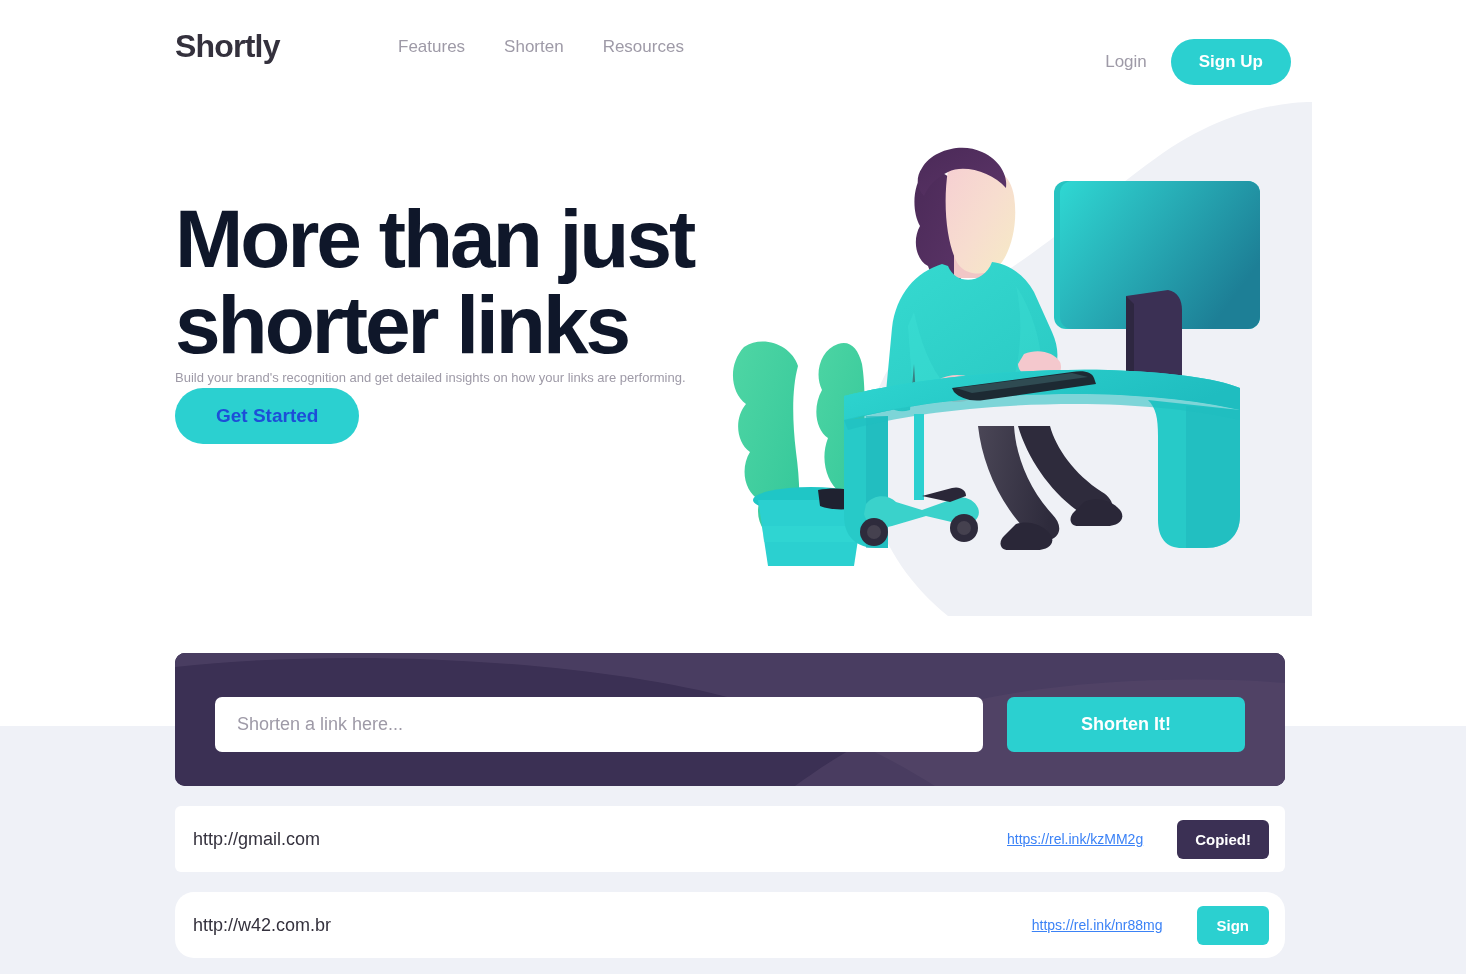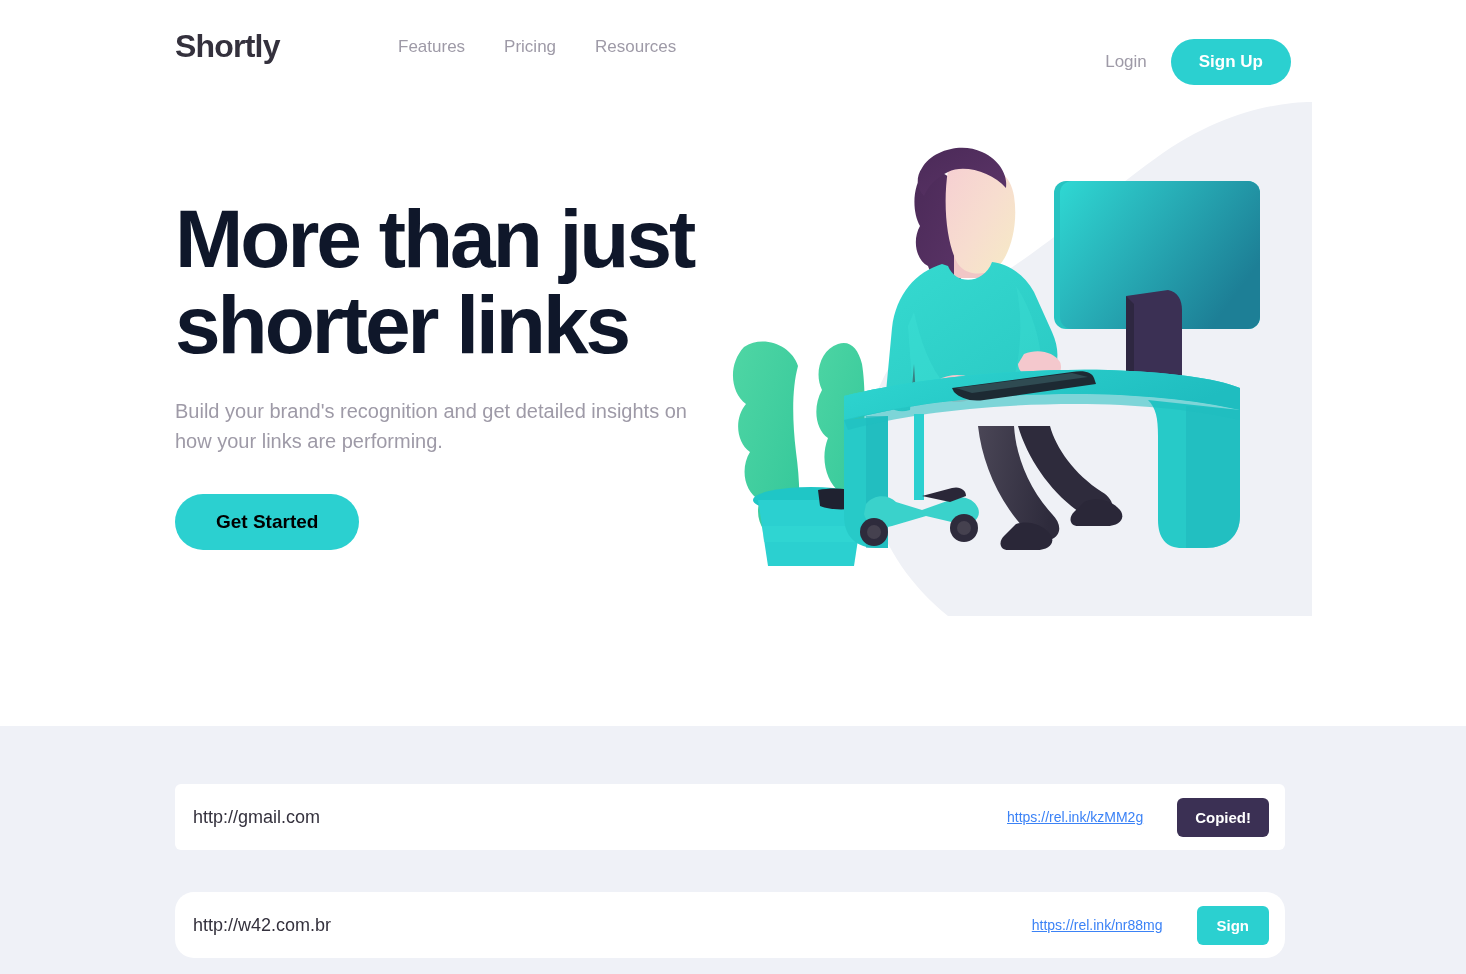--- a/index.html
+++ b/index.html
@@ -45,27 +45,25 @@
   }
 
   
   .hero { position:absolute; left:0; top:96px; width:1466px; height:560px; }
   .hero-text { position:absolute; left:175px; top:100px; width:560px; }
   h1.hero-title {
     font-size:82px; line-height:1.05; font-weight:bold;
     color:#0f172a; letter-spacing:-3px;
   }
   .hero-sub {
-    margin-top:28px;
-    font-size:20px; line-height:1.5; color:#9e9aa7;
+    font-size:13px; line-height:1.5; color:#9e9aa7;
     max-width:530px;
   }
   .get-started {
-    margin-top:38px;
-    background:#2bd0d0; color:#000000; border:none;
+    background:#2bd0d0; color:#1d4ed8; border:none;
     font-size:19px; font-weight:bold;
     padding:17px 41px; border-radius:30px; cursor:pointer;
     font-family:inherit;
   }
 
   .hero-illustration {
     position:absolute; left:716px; top:0px; width:620px; height:520px;
   }
 
   
@@ -89,21 +87,21 @@
     background:#2bd0d0; color:#ffffff;
     font-size:18px; font-weight:bold; cursor:pointer; font-family:inherit;
   }
 
   
   .result-row {
     position:absolute; left:175px; width:1110px; height:66px;
     background:#ffffff; border-radius:6px;
     display:flex; align-items:center; padding:0 16px 0 18px;
   }
-  .result-row.r1 { top:784px; }
+  .result-row.r1 { top:806px; }
   .result-row.r2 { top:892px;border-radius:19px; }
   .orig-url { font-size:18px; color:#34313d; flex:1; }
   .short-url { font-size:14px; color:#3b82f6; margin-right:34px; white-space:nowrap;text-decoration:underline; }
   .copy-btn {
     border:none; border-radius:6px; cursor:pointer; font-family:inherit;
     font-size:15px; font-weight:bold; color:#ffffff;
     padding:11px 20px;
   }
   .copy-btn.state-copy { background:#2bd0d0; }
   .copy-btn.state-copied { background:#3b3054; padding:11px 18px; }
@@ -113,21 +111,21 @@
 
 <div class="page">
 
   <div class="lower-band"></div>
 
   <header class="header">
     <div class="logo">Shortly</div>
 
     <nav class="nav">
       <a class="nav-link">Features</a>
-      <a class="nav-link">Pricing</a>
+      <a class="nav-link">Shorten</a>
       <a class="nav-link">Resources</a>
     </nav>
 
     <div class="auth">
       <a class="login-link">Login</a>
       <button class="signup-btn">Sign Up</button>
     </div>
   </header>
 
   <section class="hero">
@@ -277,20 +275,32 @@
           <path d="M 206 400 L 236 392 C 244 390 250 394 250 400 L 234 406 Z" fill="#2a2738"></path>
           <circle cx="158" cy="436" r="14" fill="#2e2b3c"></circle>
           <circle cx="158" cy="436" r="7" fill="#45414f"></circle>
           <circle cx="248" cy="432" r="14" fill="#2e2b3c"></circle>
           <circle cx="248" cy="432" r="7" fill="#45414f"></circle>
         </g>
       </svg>
     </div>
   </section>
 
+  <section class="shorten-card">
+    <svg class="card-waves" viewBox="0 0 1110 133" preserveAspectRatio="none">
+      <rect x="0" y="0" width="1110" height="133" fill="#3b3054"></rect>
+      <path d="M 0 14 C 180 -6 420 8 560 46 C 660 74 720 108 760 133 L 1110 133 L 1110 0 L 0 0 Z" fill="#4b3f63" opacity="0.9"></path>
+      <path d="M 620 133 C 660 104 712 70 790 50 C 880 28 1010 22 1110 30 L 1110 133 Z" fill="#554769" opacity="0.55"></path>
+    </svg>
+
+    <div class="form-row">
+      <input class="link-input" type="text" placeholder="Shorten a link here..." style="">
+      <button class="shorten-btn">Shorten It!</button>
+    </div>
+  </section>
 
   <div class="result-row r1">
     <span class="orig-url">http://gmail.com</span>
     <span class="short-url">https://rel.ink/kzMM2g</span>
     <button class="copy-btn state-copied">Copied!</button>
   </div>
 
   <div class="result-row r2">
     <span class="orig-url">http://w42.com.br</span>
     <span class="short-url">https://rel.ink/nr88mg</span>

